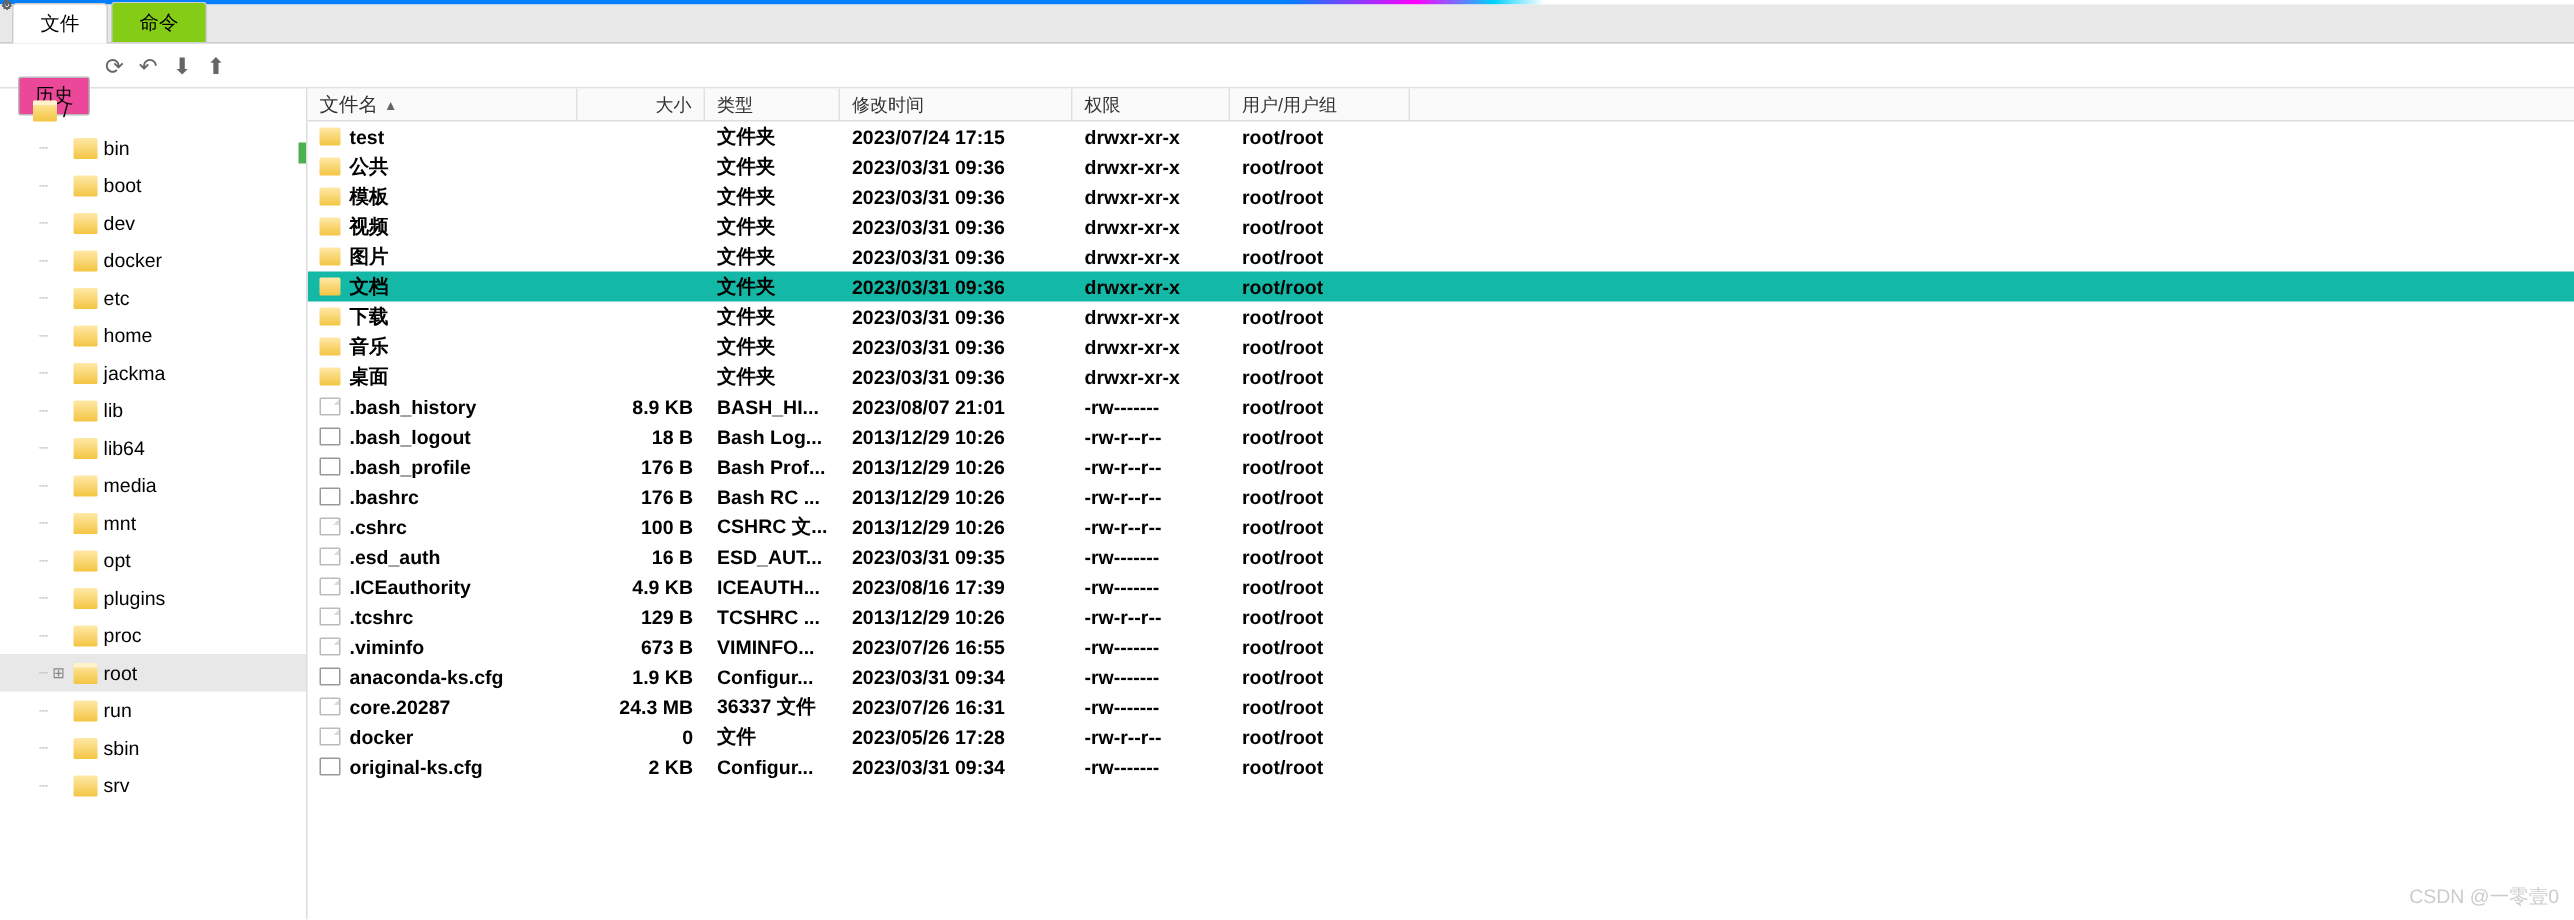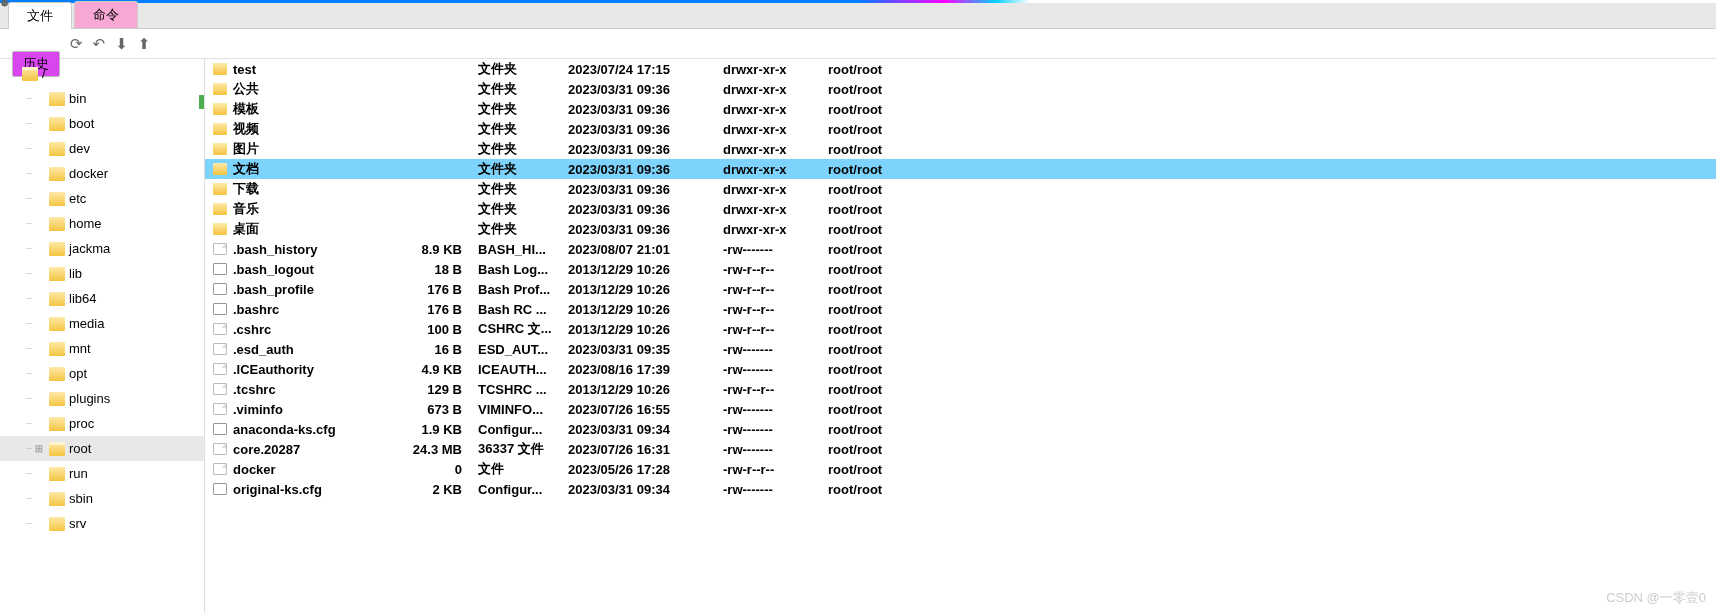--- a/index.html
+++ b/index.html
@@ -1,46 +1,46 @@
 <!DOCTYPE html>
 <html><head>
 <meta charset="utf-8">
 <style>
 * { margin: 0; padding: 0; box-sizing: border-box; font-family: "Microsoft YaHei", Arial, sans-serif; font-size: 13px; }
 body { background: #fff; width: 1716px; height: 613px; overflow: hidden; position: relative; }
 
 .topbar { height: 3px; background: linear-gradient(90deg, #0080ff 0%, #0080ff 50%, #ff00ff 55%, #00d0ff 58%, #fff 60%); }
 
 .tabs { height: 26px; background: #e8e8e8; border-bottom: 1px solid #ccc; display: flex; align-items: flex-end; padding-left: 8px; }
-.tab { padding: 4px 18px; border: 1px solid #ccc; border-bottom: none; background: #f9a8d4; margin-right: 2px; cursor: pointer; border-radius: 3px 3px 0 0; }
+.tab { padding: 4px 18px; border: 1px solid #ccc; border-bottom: none; background: #84cc16; margin-right: 2px; cursor: pointer; border-radius: 3px 3px 0 0; }
 .tab.active { background: #fff; position: relative; top: 1px; }
 
 .pathbar { height: 30px; display: flex; align-items: center; padding: 0 8px; border-bottom: 1px solid #e0e0e0; }
 .pathbar .path { flex: 1; color: #666; padding-left: 4px; }
-.pathbar .btn { padding: 3px 10px; border: 1px solid #bbb; background: #d946ef; border-radius: 2px; cursor: pointer; margin-left: 4px; margin-top: 41px; }
+.pathbar .btn { padding: 3px 10px; border: 1px solid #bbb; background: #ec4899; border-radius: 2px; cursor: pointer; margin-left: 4px; margin-top: 41px; }
 .pathbar .icon { margin-left: 10px; color: #666; cursor: pointer; font-size: 15px; }
 
 .main { display: flex; height: calc(100% - 59px); }
 .tree { width: 205px; border-right: 1px solid #ddd; overflow: auto; padding-top: 2px; position: relative; }
 .tree-row { height: 25px; display: flex; align-items: center; padding-left: 6px; cursor: pointer; }
 .tree-row.lvl1 { padding-left: 26px; }
 .tree-row.selected { background: #e8e8e8; }
 .tree-row .exp { width: 12px; color: #888; font-size: 10px; text-align: center; }
 .tree-row .ficon { width: 16px; height: 14px; margin: 0 4px; }
 .tree-row .ficon.folder { background: linear-gradient(#ffe9a8, #f4c542); border-radius: 1px; }
 .tree-row .ficon.folder-open { background: linear-gradient(#ffe9a8, #f4c542); border-radius: 1px; box-shadow: inset 0 3px 0 #fff3cc; }
 .tree-row .dots { color: #bbb; margin-right: 2px; font-size: 10px; letter-spacing: -1px; }
 .scroll-ind { position: absolute; right: 0; top: 36px; width: 5px; height: 14px; background: #4caf50; }
 
 .list { flex: 1; overflow: auto; }
 .list-header { height: 22px; display: flex; border-bottom: 1px solid #ddd; background: #fafafa; position: sticky; top: 0; }
 .list-header .col { padding: 3px 8px; border-right: 1px solid #e0e0e0; font-size: 12px; color: #333; }
 .list-header .sort { font-size: 9px; color: #666; margin-left: 4px; }
 .row { height: 20px; display: flex; align-items: center; font-weight: bold; }
-.row.selected { background: #7dd3fc; }
+.row.selected { background: #14b8a6; }
 .row .cell { padding: 0 8px; overflow: hidden; white-space: nowrap; text-overflow: ellipsis; font-size: 13px; }
 .c-name { width: 180px; display: flex; align-items: center; }
 .c-size { width: 85px; text-align: right; }
 .c-type { width: 90px; }
 .c-date { width: 155px; }
 .c-perm { width: 105px; }
 .c-owner { width: 120px; }
 .ri { width: 14px; height: 12px; margin-right: 6px; flex-shrink: 0; }
 .ri.folder { background: linear-gradient(#ffe9a8, #f4c542); border-radius: 1px; }
 .ri.file { background: #fff; border: 1px solid #bbb; border-radius: 1px; position: relative; }
@@ -179,20 +179,31 @@
         <span>sbin</span>
       </div>
       <div class="tree-row lvl1">
         <span class="dots">┄</span>
         <span class="exp"></span>
         <span class="ficon folder"></span>
         <span>srv</span>
       </div>
     </div>
   <div class="list">
+    <div class="list-header">
+      <div class="col c-name">
+          <span>文件名</span>
+          <span class="sort">▲</span>
+        </div>
+      <div class="col c-size">大小</div>
+      <div class="col c-type">类型</div>
+      <div class="col c-date">修改时间</div>
+      <div class="col c-perm">权限</div>
+      <div class="col c-owner">用户/用户组</div>
+    </div>
     <div id="rows">
         <div class="row">
           <div class="cell c-name">
             <span class="ri folder"></span>
             <span>test</span>
           </div>
           <div class="cell c-size"></div>
           <div class="cell c-type">文件夹</div>
           <div class="cell c-date">2023/07/24 17:15</div>
           <div class="cell c-perm">drwxr-xr-x</div>

